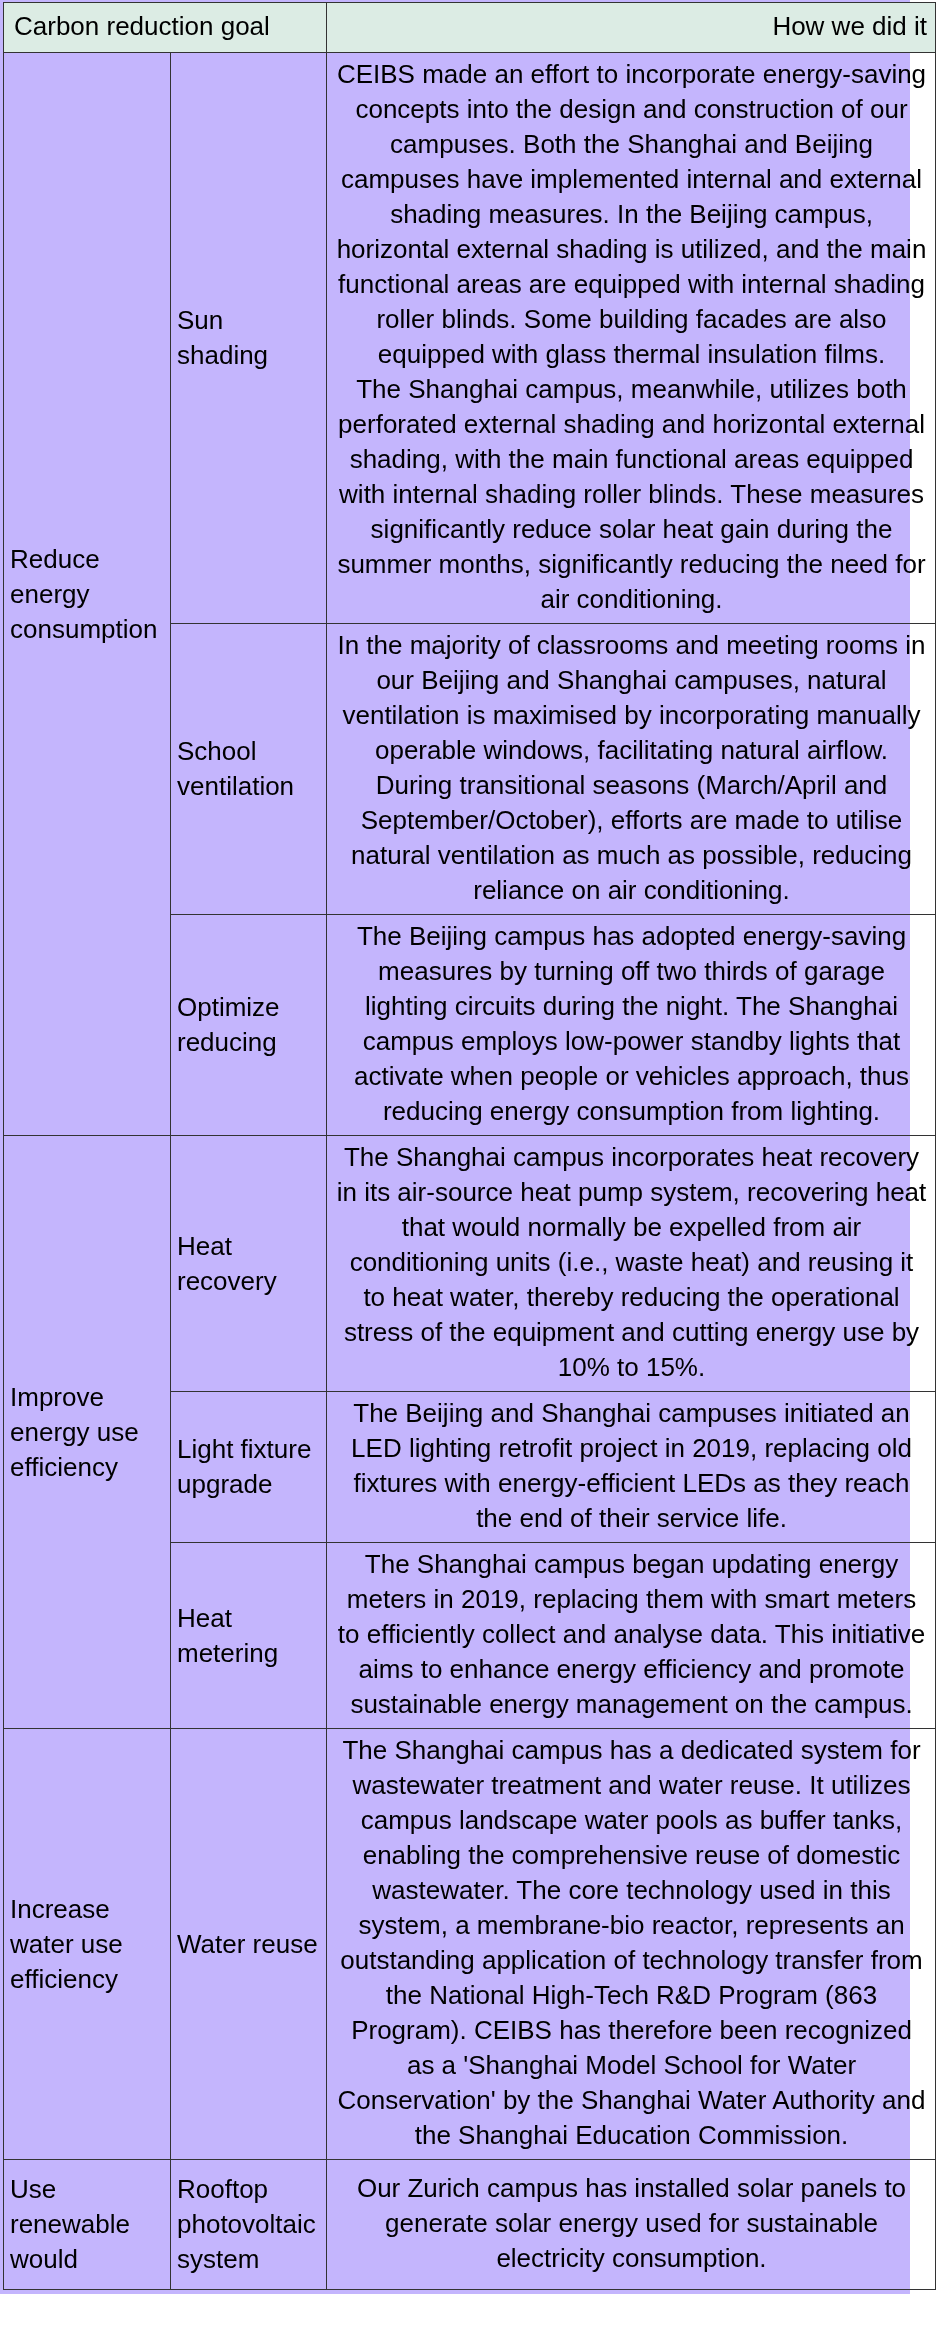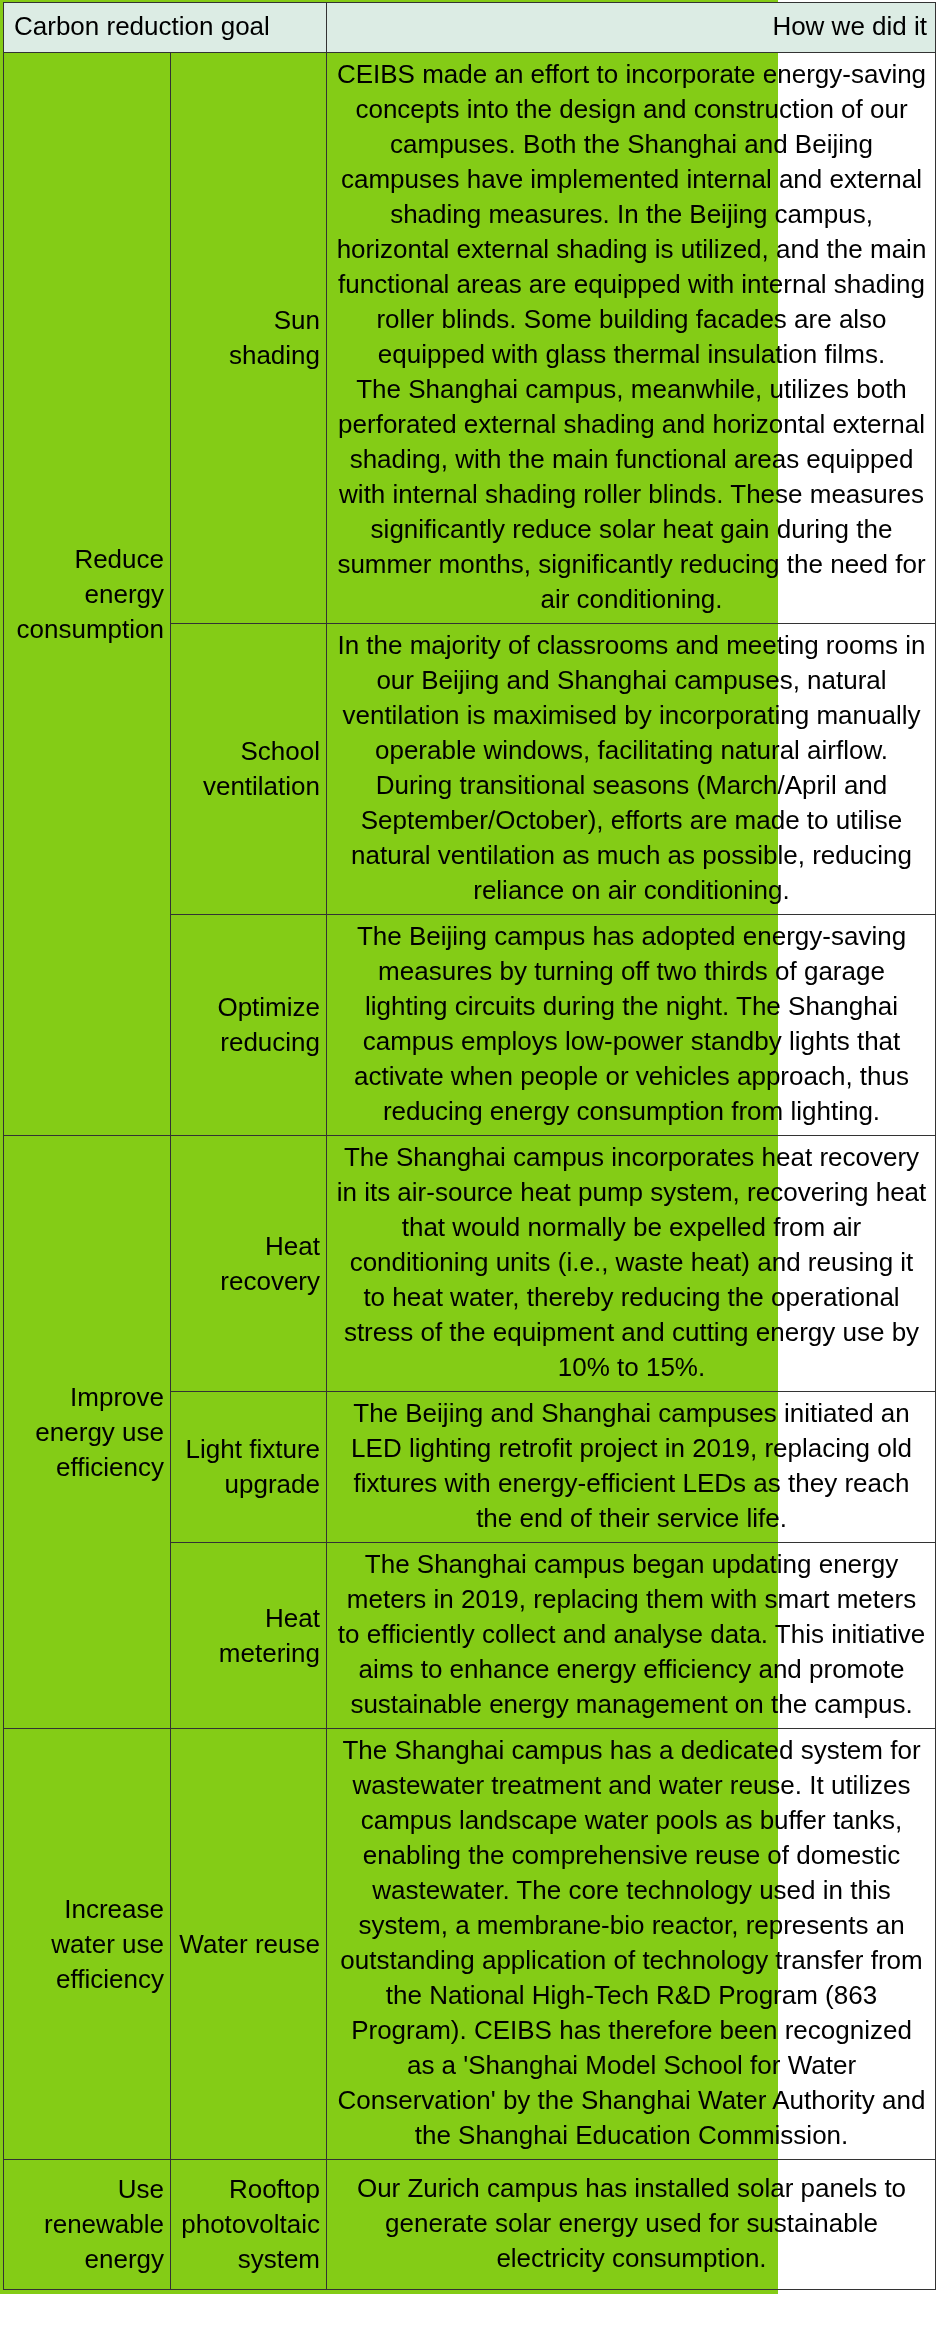--- a/index.html
+++ b/index.html
@@ -6,24 +6,24 @@
     margin: 0;
     padding: 0;
     background: #ffffff;
   }
   body {
     font-family: "Liberation Sans", sans-serif;
     color: #000000;
     -webkit-font-smoothing: antialiased;
   }
   #table-wrap {
-    width: 778px;
+    width: 910px;
     box-sizing: border-box;
     padding: 2px 3px 4px 3px;
-    background: #84cc16;
+    background: #c4b5fd;
   }
   table.carbon-table {
     border-collapse: collapse;
     width: 932px;
     table-layout: fixed;
     border: 1px solid #333333;
   }
   table.carbon-table col.c-goal    { width: 167px; }
   table.carbon-table col.c-measure { width: 156px; }
   table.carbon-table col.c-desc    { width: 609px; }
@@ -46,21 +46,21 @@
   }
   thead th.th-goal {
     text-align: left;
     padding-left: 10px;
   }
   thead th.th-how {
     text-align: right;
   }
   td.goal-cell,
   td.measure-cell {
-    text-align: right;
+    text-align: left;
     padding: 12px 6px;
   }
   td.desc-cell {
     text-align: center;
     padding: 4px 8px 6px 9px;
     vertical-align: top;
   }
   td.desc-cell p {
     margin: 0;
   }
@@ -124,21 +124,21 @@
           </td>
         </tr>
         <tr>
           <td class="goal-cell" rowspan="1">Increase water use efficiency</td>
           <td class="measure-cell">Water reuse</td>
           <td class="desc-cell">
             <p>The Shanghai campus has a dedicated system for wastewater treatment and water reuse. It utilizes campus landscape water pools as buffer tanks, enabling the comprehensive reuse of domestic wastewater. The core technology used in this system, a membrane-bio reactor, represents an outstanding application of technology transfer from the National High-Tech R&amp;D Program (863 Program). CEIBS has therefore been recognized as a 'Shanghai Model School for Water Conservation' by the Shanghai Water Authority and the Shanghai Education Commission.</p>
           </td>
         </tr>
         <tr>
-          <td class="goal-cell" rowspan="1">Use renewable energy</td>
+          <td class="goal-cell" rowspan="1">Use renewable would</td>
           <td class="measure-cell">Rooftop photovoltaic system</td>
           <td class="desc-cell">
             <p>Our Zurich campus has installed solar panels to generate solar energy used for sustainable electricity consumption.</p>
           </td>
         </tr>
       </tbody>
   </table>
 </div>
 
 </body></html>

